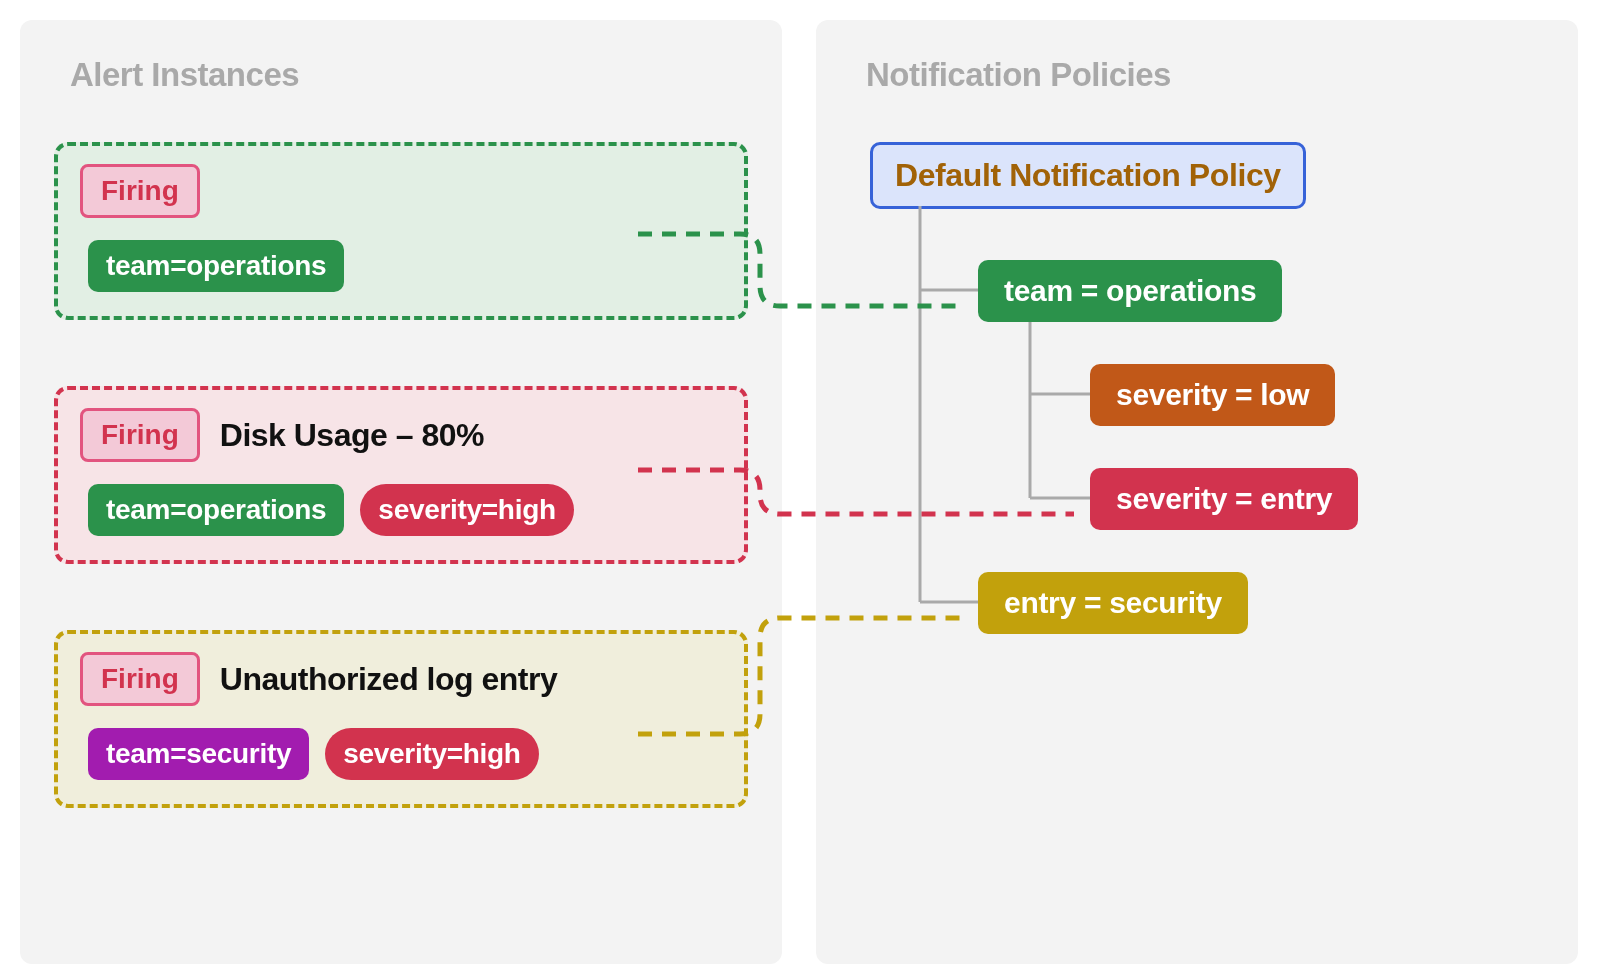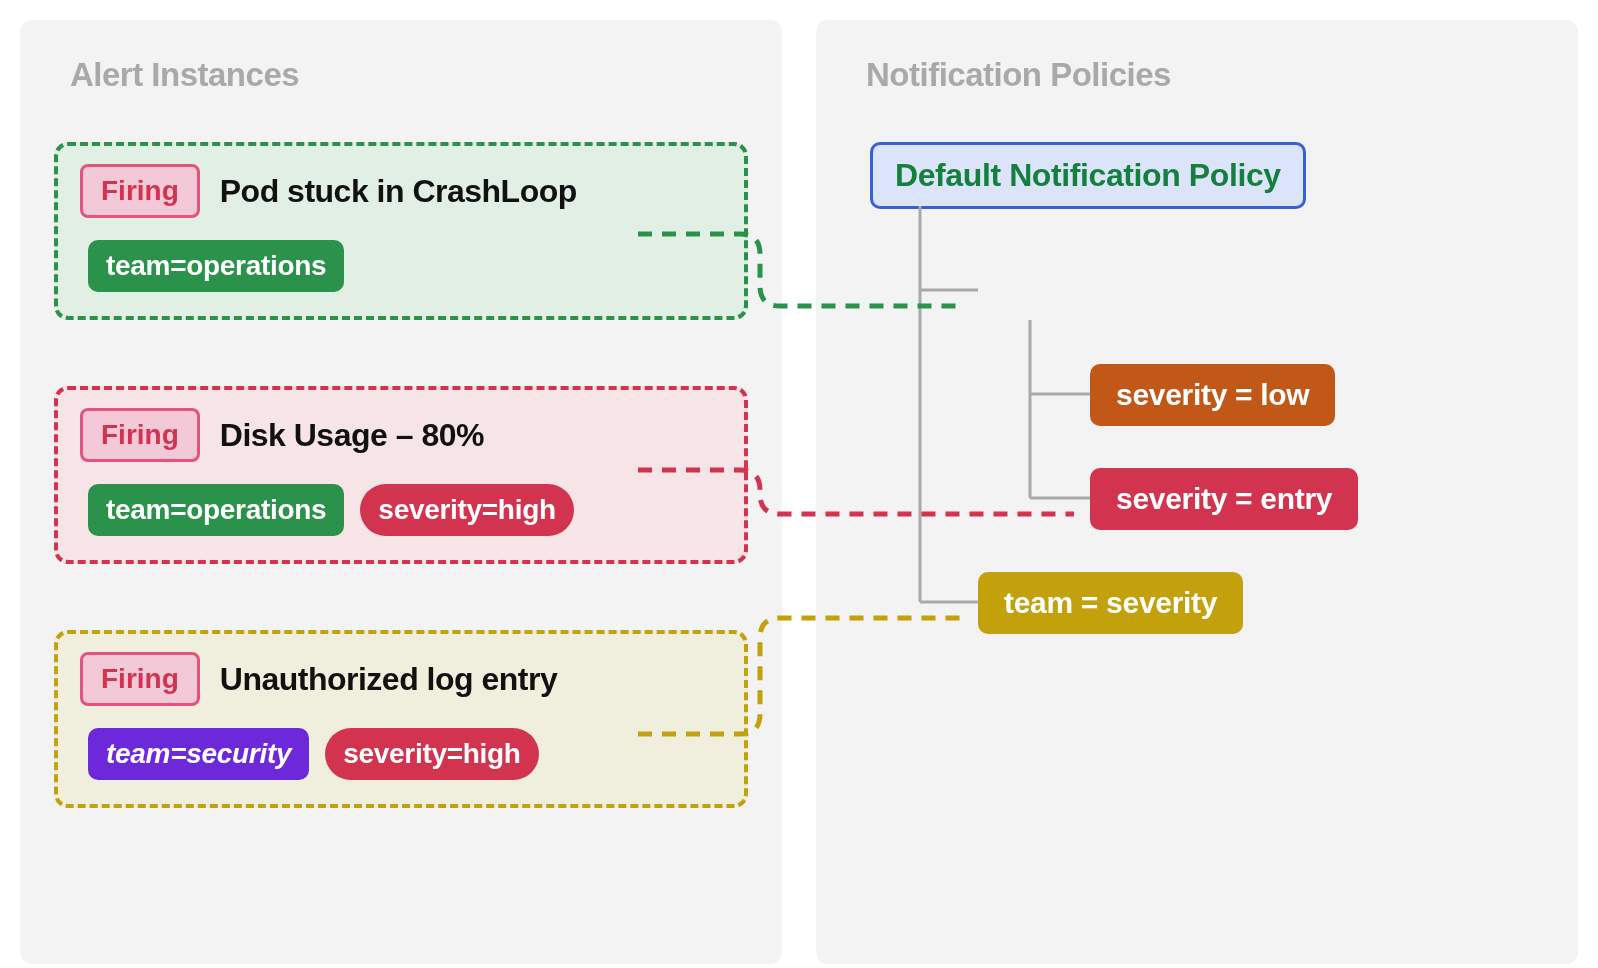--- a/index.html
+++ b/index.html
@@ -64,25 +64,25 @@
   .tag {
     color:#fff;
     font-size:28px;
     font-weight:600;
     padding:10px 18px;
     border-radius:10px;
     letter-spacing:-0.3px;
   }
   .tag.green  { background:#2b924b; }
   .tag.red    { background:#d2334e;border-radius:26px; }
-  .tag.gold   { background:#6d28d9;font-style:italic; }
+  .tag.gold   { background:#a21caf; }
   .def-policy {
     border:3px solid #3662d8;
     background:#dbe4fb;
-    color:#15803d;
+    color:#a16207;
     font-weight:700;
     font-size:32px;
     padding:12px 22px;
     border-radius:10px;
     display:inline-block;
     letter-spacing:-0.4px;
   }
   .right-tree { position:relative; height:780px; }
   .right-tree svg { position:absolute; left:0; top:0; }
   .node {
@@ -104,21 +104,20 @@
 <body>
 
 <div class="wrapper">
 
   <div class="panel">
     <div class="panel-title">Alert Instances</div>
 
     <div class="alert-card green">
       <div class="alert-head">
         <div class="firing-badge">Firing</div>
-        <div class="alert-title">Pod stuck in CrashLoop</div>
       </div>
       <div class="tag-row">
         <div class="tag green">team=operations</div>
       </div>
     </div>
 
     <div class="alert-card red">
       <div class="alert-head">
         <div class="firing-badge">Firing</div>
         <div class="alert-title">Disk Usage – 80%</div>
@@ -154,23 +153,24 @@
         <line x1="70" y1="148" x2="128" y2="148" stroke="#a9a9a9" stroke-width="3"></line>
 
         <line x1="70" y1="460" x2="128" y2="460" stroke="#a9a9a9" stroke-width="3"></line>
 
         <line x1="180" y1="178" x2="180" y2="356" stroke="#a9a9a9" stroke-width="3"></line>
 
         <line x1="180" y1="252" x2="240" y2="252" stroke="#a9a9a9" stroke-width="3"></line>
         <line x1="180" y1="356" x2="240" y2="356" stroke="#a9a9a9" stroke-width="3"></line>
       </svg>
 
+      <div class="node green" style="left:128px; top:118px;">team = operations</div>
       <div class="node orange" style="left:240px; top:222px;text-align:right;">severity = low</div>
       <div class="node red" style="left:240px; top:326px;">severity = entry</div>
-      <div class="node gold" style="left:128px; top:430px;">team = severity</div>
+      <div class="node gold" style="left:128px; top:430px;">entry = security</div>
     </div>
   </div>
 
   <svg class="connectors" width="1560" height="930">
 
     <path d="M 618 214 L 720 214 Q 740 214 740 234 L 740 266 Q 740 286 760 286 L 942 286" fill="none" stroke="#2b924b" stroke-width="5" stroke-dasharray="14 10"></path>
 
     <path d="M 618 450 L 720 450 Q 740 450 740 470 L 740 474 Q 740 494 760 494 L 1054 494" fill="none" stroke="#d2334e" stroke-width="5" stroke-dasharray="14 10"></path>
 
     <path d="M 618 714 L 720 714 Q 740 714 740 694 L 740 618 Q 740 598 760 598 L 942 598" fill="none" stroke="#c2a10c" stroke-width="5" stroke-dasharray="14 10"></path>

